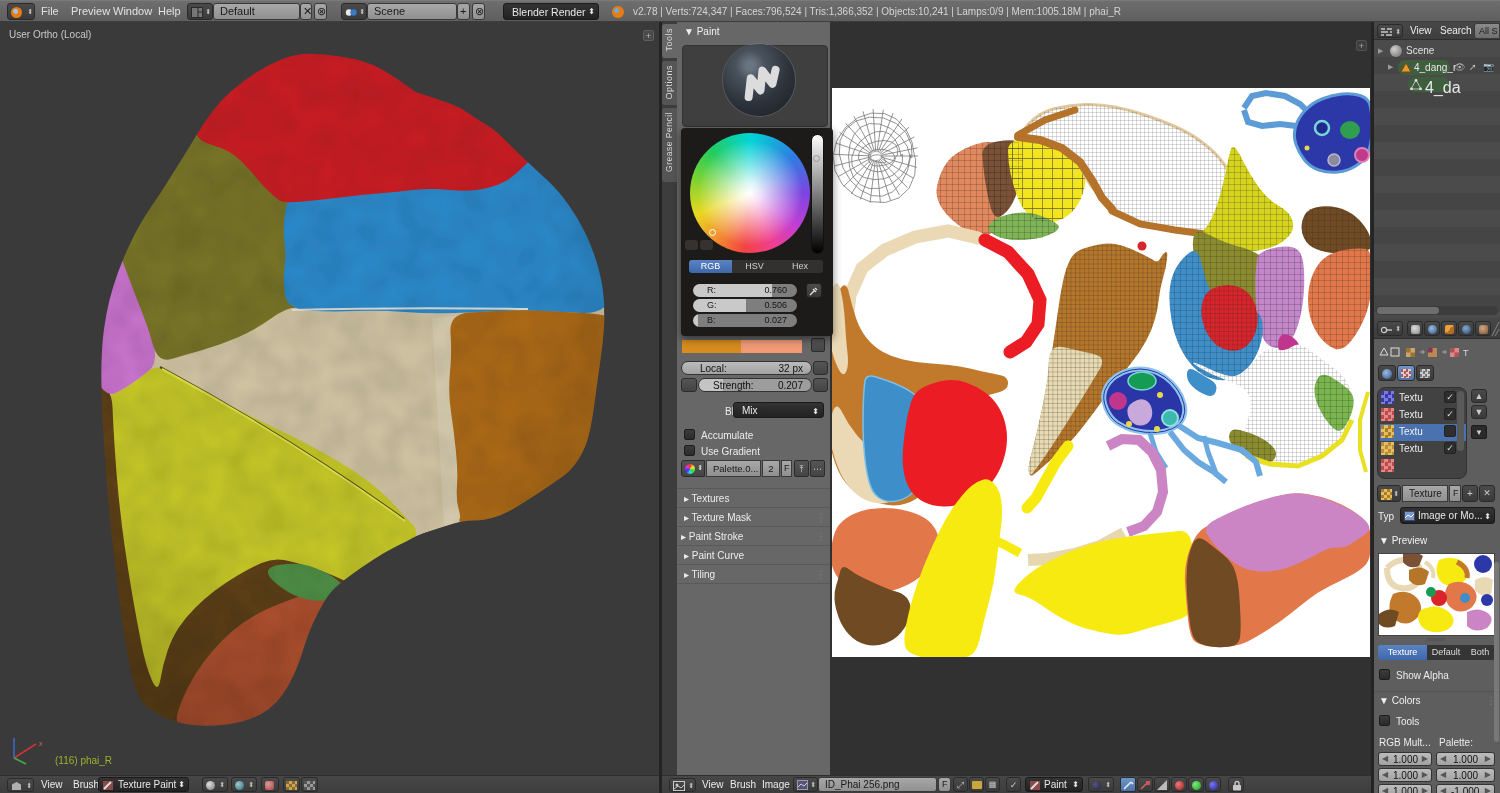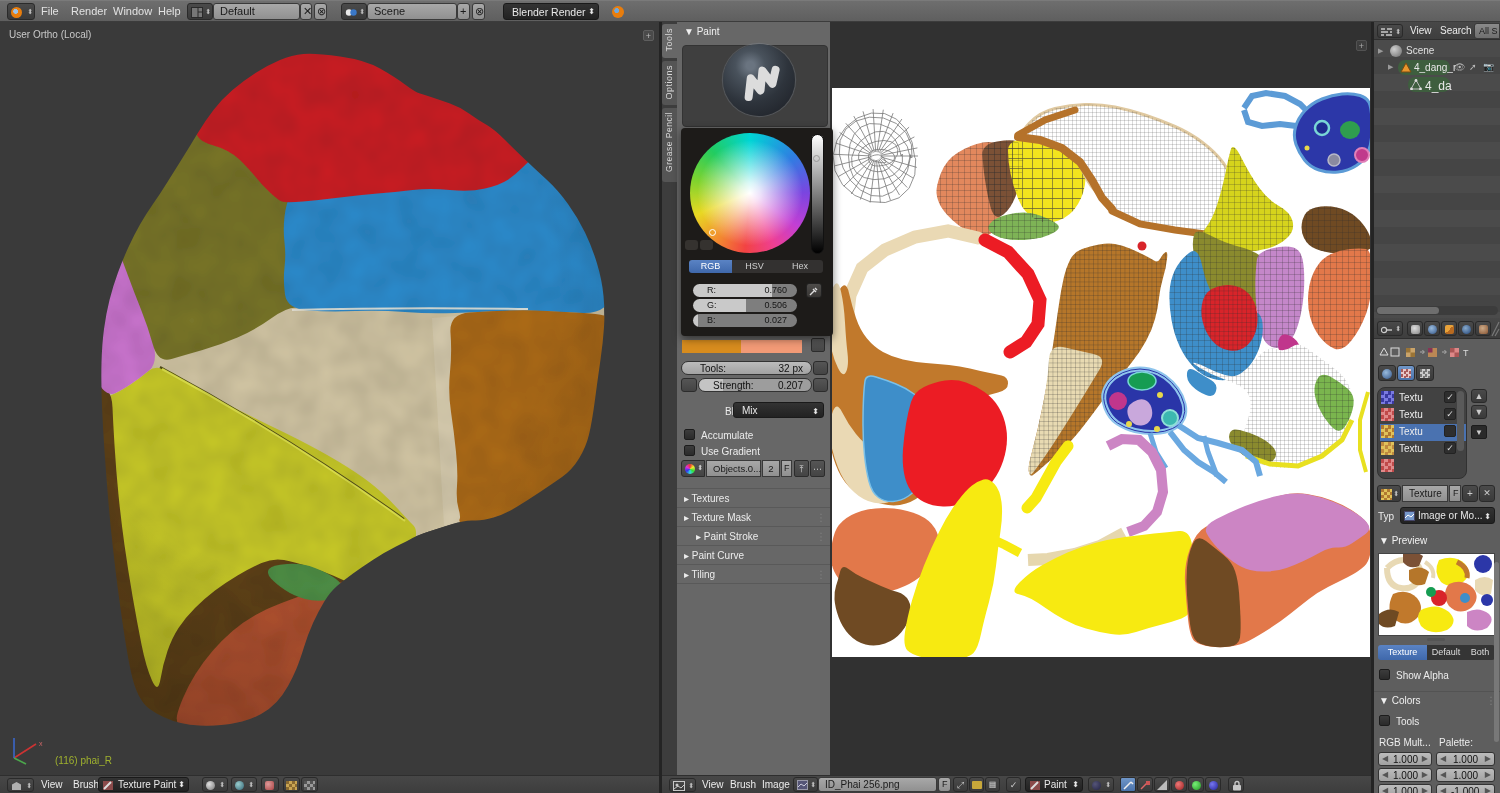--- a/index.html
+++ b/index.html
@@ -40,21 +40,21 @@
 </style>
 </head>
 <body>
 
 <div id="topbar">
   <div class="btndark" style="left:7px;top:2px;width:28px;height:17px;">
       <div class="abs" style="left:3px;top:3px;width:11px;height:11px;border-radius:50%;background:radial-gradient(circle at 42% 40%,#9cc3e8 0 24%,#e87d0d 28%);"></div>
       <span style="position:absolute;right:1px;top:4px;font-size:7px;color:#bbb;">⬍</span>
     </div>
   <div class="menu" style="left:41px;">File</div>
-  <div class="menu" style="left:71px;">Render</div>
+  <div class="menu" style="left:71px;">Preview</div>
   <div class="menu" style="left:113px;">Window</div>
   <div class="menu" style="left:158px;">Help</div>
   <div class="btndark" style="left:187px;top:2px;width:26px;height:17px;">
       <svg class="abs" style="left:3px;top:3px" width="12" height="11">
         <rect x="0.5" y="0.5" width="11" height="10" fill="#777" stroke="#2a2a2a"></rect>
         <path d="M7,0.5 V10.5 M7,5 H11.5" stroke="#2a2a2a"></path>
       </svg>
       <span style="position:absolute;right:1px;top:4px;font-size:7px;color:#bbb;">⬍</span>
     </div>
   <div class="fieldlite" style="left:213px;top:2px;width:87px;height:17px;line-height:15px;">Default</div>
@@ -65,20 +65,21 @@
         <circle cx="4" cy="5.5" r="3.2" fill="#e8e8e8"></circle>
         <circle cx="8.5" cy="5.5" r="3.2" fill="#3a78c8"></circle>
       </svg>
       <span style="position:absolute;right:1px;top:4px;font-size:7px;color:#bbb;">⬍</span>
     </div>
   <div class="fieldlite" style="left:367px;top:2px;width:90px;height:17px;line-height:15px;">Scene</div>
   <div class="fieldlite" style="left:457px;top:2px;width:13px;height:17px;padding-left:2px;">+</div>
   <div class="fieldlite" style="left:472px;top:2px;width:13px;height:17px;padding-left:2px;">⊗</div>
   <div class="ddark" style="left:503px;top:2px;width:96px;height:17px;line-height:16px;padding-left:8px;font-size:10.5px;">Blender Render<span style="position:absolute;right:3px;top:0;font-size:8px;">⬍</span></div>
   <div class="abs" style="left:612px;top:5px;width:12px;height:12px;border-radius:50%;background:radial-gradient(circle at 40% 38%,#6fa8dc 0 22%,#e87d0d 26%);"></div>
+  <div class="menu" style="left:633px;color:#d4d4d4;font-size:10px;top:5px;">v2.78 | Verts:724,347 | Faces:796,524 | Tris:1,366,352 | Objects:10,241 | Lamps:0/9 | Mem:1005.18M | phai_R</div>
 </div>
 
 <div id="v3d">
   <div class="lbl" style="left:9px;top:7px;color:#c9c9c9;">User Ortho (Local)</div>
   <div class="abs" style="left:643px;top:8px;width:11px;height:11px;background:#4a4a4a;border:1px solid #5e5e5e;border-radius:2px;color:#bbb;font-size:9px;line-height:10px;text-align:center;">+</div>
   <svg class="abs" style="left:0;top:0" width="659" height="753" viewBox="0 0 659 753">
 <defs>
  <clipPath id="mclip">
           <path d="M 340.0,34.5 Q 365.0,38.0 380.0,46.5 Q 395.0,55.0 405.0,62.5 Q 415.0,70.0 420.0,71.5 Q 425.0,73.0 432.5,75.5 Q 440.0,78.0 450.0,81.5 Q 460.0,85.0 469.0,91.5 Q 478.0,98.0 486.0,102.5 Q 494.0,107.0 504.5,117.5 Q 515.0,128.0 525.0,137.5 Q 535.0,147.0 546.5,157.5 Q 558.0,168.0 568.0,182.0 Q 578.0,196.0 585.0,210.5 Q 592.0,225.0 597.0,241.5 Q 602.0,258.0 603.5,274.0 Q 605.0,290.0 604.0,305.0 Q 603.0,320.0 600.5,337.5 Q 598.0,355.0 595.0,377.5 Q 592.0,400.0 589.0,412.5 Q 586.0,425.0 579.0,436.5 Q 572.0,448.0 562.0,455.0 Q 552.0,462.0 540.0,470.0 Q 528.0,478.0 516.5,485.0 Q 505.0,492.0 493.5,495.5 Q 482.0,499.0 473.5,498.5 Q 465.0,498.0 452.5,502.0 Q 440.0,506.0 429.0,509.5 Q 418.0,513.0 412.5,516.0 Q 407.0,519.0 396.0,524.5 Q 385.0,530.0 373.5,537.5 Q 362.0,545.0 353.0,551.5 Q 344.0,558.0 337.0,564.0 Q 330.0,570.0 324.0,580.0 Q 318.0,590.0 313.0,601.0 Q 308.0,612.0 304.0,625.0 Q 300.0,638.0 296.5,646.5 Q 293.0,655.0 288.0,664.0 Q 283.0,673.0 276.5,680.0 Q 270.0,687.0 261.0,692.0 Q 252.0,697.0 242.0,699.5 Q 232.0,702.0 221.0,703.0 Q 210.0,704.0 200.0,703.5 Q 190.0,703.0 181.0,701.0 Q 172.0,699.0 163.5,695.0 Q 155.0,691.0 149.0,686.5 Q 143.0,682.0 138.5,673.0 Q 134.0,664.0 131.0,650.0 Q 128.0,636.0 125.0,617.0 Q 122.0,598.0 119.0,575.5 Q 116.0,553.0 113.0,526.5 Q 110.0,500.0 108.0,475.0 Q 106.0,450.0 104.5,429.0 Q 103.0,408.0 102.0,384.0 Q 101.0,360.0 101.5,341.0 Q 102.0,322.0 104.0,307.0 Q 106.0,292.0 109.5,278.0 Q 113.0,264.0 118.0,250.5 Q 123.0,237.0 128.5,225.0 Q 134.0,213.0 140.0,202.5 Q 146.0,192.0 153.0,182.0 Q 160.0,172.0 167.5,160.0 Q 175.0,148.0 182.5,136.0 Q 190.0,124.0 197.5,111.5 Q 205.0,99.0 213.5,88.0 Q 222.0,77.0 232.5,68.0 Q 243.0,59.0 255.5,51.0 Q 268.0,43.0 280.0,38.0 Q 292.0,33.0 303.5,32.0 Q 315.0,31.0 340.0,34.5 Z"></path>
         </clipPath>
@@ -324,21 +325,21 @@
       <svg class="abs" style="left:40px;top:-2px;" width="72" height="72">
         <path d="M 23,50 L 29,32 L 36,46 L 42,27 L 49,42 L 55,29" fill="none" stroke="#dcdcdc" stroke-width="8" stroke-linecap="round" stroke-linejoin="round" transform="rotate(-12 39 39)"></path>
       </svg>
     </div>
 
     <div class="abs" style="left:5px;top:318px;width:59px;height:13px;background:#d78c1e;"></div>
     <div class="abs" style="left:64px;top:318px;width:61px;height:13px;background:#f29a76;"></div>
     <div class="abs" style="left:134px;top:316px;width:14px;height:14px;background:linear-gradient(#585858,#464646);border:1px solid #2c2c2c;border-radius:2px;"></div>
 
     <div class="slider" style="left:4px;top:339px;width:131px;height:14px;">
-      <span style="position:absolute;left:18px;top:1px;">Tools:</span>
+      <span style="position:absolute;left:18px;top:1px;">Local:</span>
         <span style="position:absolute;right:8px;top:1px;">32 px</span>
     </div>
     <div class="abs" style="left:136px;top:339px;width:15px;height:14px;background:linear-gradient(#555,#444);border:1px solid #2c2c2c;border-radius:3px;"></div>
     <div class="abs" style="left:4px;top:356px;width:16px;height:14px;background:linear-gradient(#555,#444);border:1px solid #2c2c2c;border-radius:3px;"></div>
     <div class="slider" style="left:21px;top:356px;width:114px;height:14px;background:linear-gradient(90deg,#c4c4c4 0 21%,#9d9d9d 21%);">
       <span style="position:absolute;left:14px;top:1px;">Strength:</span>
         <span style="position:absolute;right:8px;top:1px;">0.207</span>
     </div>
     <div class="abs" style="left:136px;top:356px;width:15px;height:14px;background:linear-gradient(#555,#444);border:1px solid #2c2c2c;border-radius:3px;"></div>
 
@@ -347,29 +348,29 @@
 
     <div class="chk" style="left:7px;top:407px;"></div>
       <div class="lbl" style="left:24px;top:408px;">Accumulate</div>
     <div class="chk" style="left:7px;top:423px;"></div>
       <div class="lbl" style="left:24px;top:424px;">Use Gradient</div>
 
     <div class="abs" style="left:4px;top:438px;width:24px;height:17px;background:linear-gradient(#555,#444);border:1px solid #2c2c2c;border-radius:3px 0 0 3px;">
       <div class="abs" style="left:3px;top:3px;width:10px;height:10px;border-radius:50%;background:conic-gradient(#e33,#ee3,#3d3,#3dd,#33e,#d3d,#e33);"></div>
       <span style="position:absolute;right:1px;top:3px;font-size:7px;color:#ccc;">⬍</span>
       </div>
-    <div class="fieldlite" style="left:29px;top:438px;width:55px;height:17px;line-height:15px;font-size:9.5px;border-radius:0;">Objects.0...</div>
+    <div class="fieldlite" style="left:29px;top:438px;width:55px;height:17px;line-height:15px;font-size:9.5px;border-radius:0;">Palette.0...</div>
     <div class="fieldlite" style="left:85px;top:438px;width:18px;height:17px;line-height:15px;font-size:9.5px;border-radius:0;text-align:center;padding-left:0;">2</div>
     <div class="fieldlite" style="left:104px;top:438px;width:11px;height:17px;line-height:15px;font-size:9px;border-radius:0;padding-left:2px;">F</div>
     <div class="abs" style="left:117px;top:438px;width:15px;height:17px;background:linear-gradient(#555,#444);border:1px solid #2c2c2c;border-radius:2px;color:#ddd;font-size:9px;text-align:center;line-height:16px;">⤒</div>
     <div class="abs" style="left:133px;top:438px;width:15px;height:17px;background:linear-gradient(#555,#444);border:1px solid #2c2c2c;border-radius:2px;color:#ddd;font-size:9px;text-align:center;line-height:16px;">⋯</div>
 
     <div class="lbl" style="left:0;top:466px;width:153px;height:19px;border-top:1px solid #595959;"><span style="margin-left:7px;line-height:19px;">▸ Textures</span></div>
     <div class="lbl" style="left:0;top:485px;width:153px;height:19px;border-top:1px solid #595959;"><span style="margin-left:7px;line-height:19px;">▸ Texture Mask</span><span style="float:right;margin-right:4px;line-height:19px;color:#808080;">⋮</span></div>
-    <div class="lbl" style="left:0;top:504px;width:153px;height:19px;border-top:1px solid #595959;"><span style="margin-left:19px;line-height:19px;">▸ Paint Stroke</span><span style="float:right;margin-right:4px;line-height:19px;color:#808080;">⋮</span></div>
+    <div class="lbl" style="left:0;top:504px;width:153px;height:19px;border-top:1px solid #595959;"><span style="margin-left:4px;line-height:19px;">▸ Paint Stroke</span><span style="float:right;margin-right:4px;line-height:19px;color:#808080;">⋮</span></div>
     <div class="lbl" style="left:0;top:523px;width:153px;height:19px;border-top:1px solid #595959;"><span style="margin-left:7px;line-height:19px;">▸ Paint Curve</span></div>
     <div class="lbl" style="left:0;top:542px;width:153px;height:20px;border-top:1px solid #595959;border-bottom:1px solid #595959;"><span style="margin-left:7px;line-height:19px;">▸ Tiling</span><span style="float:right;margin-right:4px;line-height:19px;color:#808080;">⋮</span></div>
   </div>
   <div id="pickerpopup" class="abs" style="left:19px;top:106px;width:152px;height:208px;background:#1d1b19;border-radius:4px;box-shadow:0 3px 8px rgba(0,0,0,0.5);">
 
     <div class="abs" style="left:9px;top:5px;width:120px;height:120px;border-radius:50%;
       background:radial-gradient(circle, rgba(255,255,255,1) 0%, rgba(255,255,255,0.85) 12%, rgba(255,255,255,0) 62%),
       conic-gradient(from 0deg, #00d5d5, #2f7de2 50deg, #7b45e0 90deg, #c23fd4 125deg, #ef3f93 155deg, #f24343 185deg, #f28c2f 215deg, #e8d822 248deg, #7fd32e 283deg, #22cc60 318deg, #00d5d5 360deg);"></div>
     <div class="abs" style="left:28px;top:101px;width:7px;height:7px;border-radius:50%;border:1.4px solid #fff;"></div>
 
@@ -500,21 +501,21 @@
       <div class="abs" style="left:10px;top:-1px;width:52px;height:15px;background:#3e5e3e;border-radius:7px;"></div>
       <svg class="abs" style="left:12px;top:1px;" width="12" height="11">
           <path d="M6,1 L11,10 H1 Z" fill="#e8962d" stroke="#7a4a10"></path>
         </svg>
       <span style="position:absolute;left:26px;top:1px;color:#e8e8e8;">4_dang_r</span>
       <span style="position:absolute;left:66px;top:1px;color:#b8b8b8;font-size:9px;">👁</span>
       <span style="position:absolute;left:81px;top:1px;color:#b8b8b8;font-size:9px;">➚</span>
       <span style="position:absolute;left:95px;top:1px;color:#b8b8b8;font-size:9px;">📷</span>
       </div>
 
-    <div class="abs" style="left:30px;top:38px;width:94px;height:14px;font-size:12px;">
+    <div class="abs" style="left:30px;top:38px;width:94px;height:14px;font-size:16px;">
       <div class="abs" style="left:4px;top:-1px;width:42px;height:15px;background:#3e5e3e;border-radius:7px;"></div>
       <svg class="abs" style="left:6px;top:1px;" width="12" height="11">
           <path d="M6,1 L11,10 H1 Z" fill="none" stroke="#bdbdbd"></path>
           <circle cx="6" cy="1.5" r="1.4" fill="#ddd"></circle>
           <circle cx="1.5" cy="10" r="1.4" fill="#ddd"></circle>
           <circle cx="10.5" cy="10" r="1.4" fill="#ddd"></circle>
         </svg>
       <span style="position:absolute;left:21px;top:1px;color:#e8e8e8;">4_da</span>
       </div>
 

